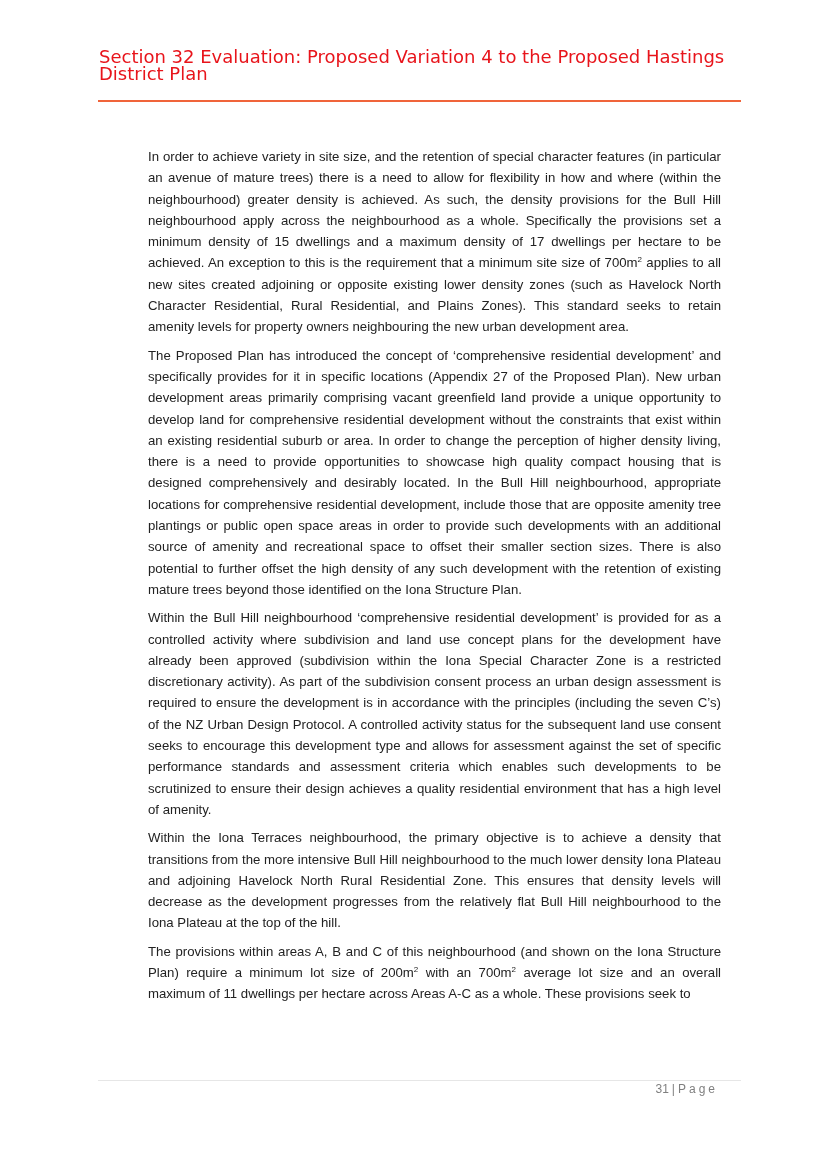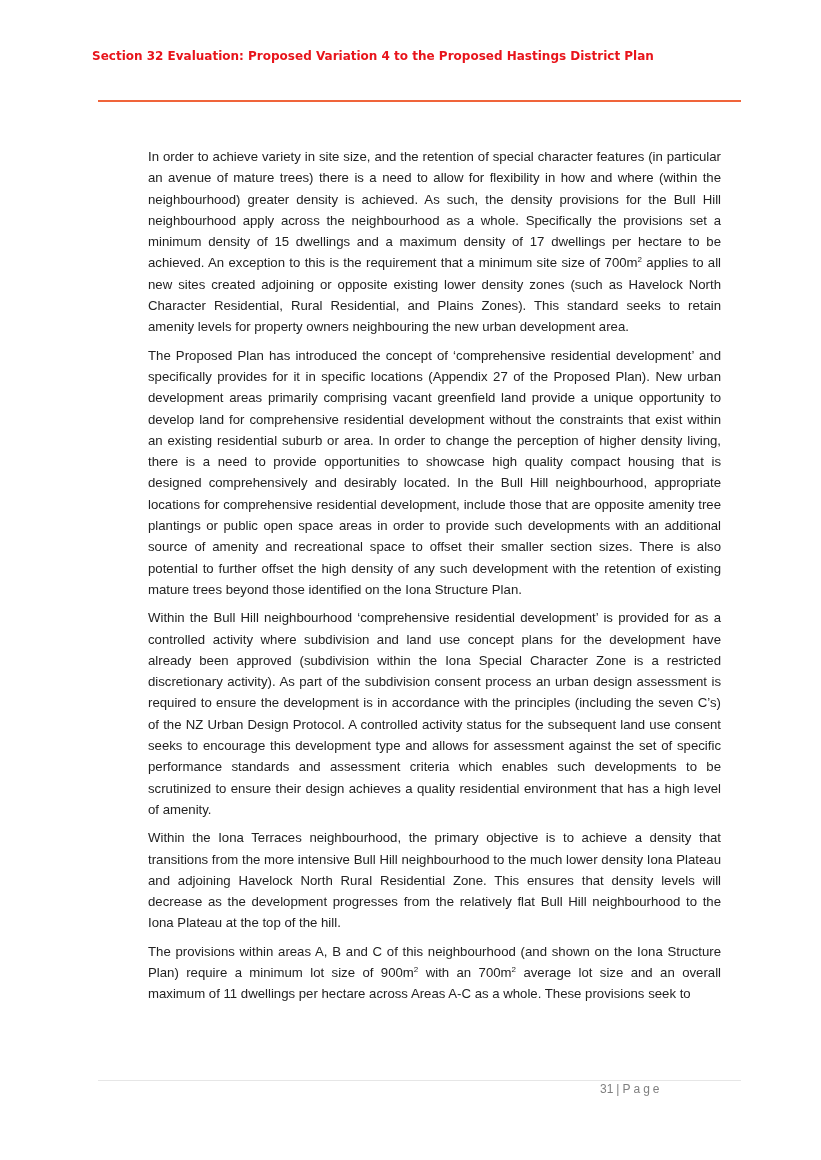--- a/index.html
+++ b/index.html
@@ -1,52 +1,52 @@
 <!DOCTYPE html>
 <html><head>
   <meta charset="utf-8">
   <style>
     html, body { margin: 0; padding: 0; background: #ffffff; }
     body { width: 821px; height: 1160px; position: relative; overflow: hidden; }
     .header-title {
-      position: absolute; left: 92px; top: 48px; width: 640px;
-      font-family: "DejaVu Sans", sans-serif; font-weight: bold;
-      font-size: 12px; line-height: 17px; color: #e8141b;
+      position: absolute; left: 99px; top: 48px; width: 640px;
+      font-family: "DejaVu Sans", sans-serif; font-weight: normal;
+      font-size: 18px; line-height: 17px; color: #e8141b;
       letter-spacing: 0;
     }
     .header-rule {
       position: absolute; left: 98px; top: 100px; width: 643px; height: 2px;
       background: #f0643a;
     }
     .body-text {
       position: absolute; left: 148px; top: 142px; width: 573px;
       font-family: "Liberation Sans", sans-serif;
       font-size: 13.2px; line-height: 21.3px; color: #222222;
     }
     .body-text p { margin: 4px 0 7px 0; text-align: justify; }
     sup { font-size: 8px; line-height: 0; vertical-align: super; }
     .footer-rule {
       position: absolute; left: 98px; top: 1080px; width: 643px; height: 1px;
       background: #e6e6e6;
     }
     .page-number {
-      position: absolute; left: 600px; top: 1082px; width: 118px; 
+      position: absolute; left: 600px; top: 1082px; width: 118px; text-align: right;
       font-family: "Liberation Sans", sans-serif; font-size: 12px; color: #7f7f7f;
     }
     .page-number .sep { margin: 0 3px; }
     .page-number .word { letter-spacing: 3px; }
   </style>
 </head>
 <body>
 
 <div class="header-title">Section 32 Evaluation: Proposed Variation 4 to the Proposed Hastings District Plan</div>
 <div class="header-rule"></div>
 
 <div class="body-text">
   <p><span>In order to achieve variety in site size, and the retention of special character features (in particular an avenue of mature trees) there is a need to allow for flexibility in how and where (within the neighbourhood) greater density is achieved.  As such, the density provisions for the Bull Hill neighbourhood apply across the neighbourhood as a whole.  Specifically the provisions set a minimum density of 15 dwellings and a maximum density of 17 dwellings per hectare to be achieved.  An exception to this is the requirement that a minimum site size of 700m</span><sup>2</sup><span> applies to all new sites created adjoining or opposite existing lower density zones (such as Havelock North Character Residential, Rural Residential, and Plains Zones).  This standard seeks to retain amenity levels for property owners neighbouring the new urban development area.</span></p>
   <p>The Proposed Plan has introduced the concept of ‘comprehensive residential development’ and specifically provides for it in specific locations (Appendix 27 of the Proposed Plan).  New urban development areas primarily comprising vacant greenfield land provide a unique opportunity to develop land for comprehensive residential development without the constraints that exist within an existing residential suburb or area.  In order to change the perception of higher density living, there is a need to provide opportunities to showcase high quality compact housing that is designed comprehensively and desirably located.  In the Bull Hill neighbourhood, appropriate locations for comprehensive residential development, include those that are opposite amenity tree plantings or public open space areas in order to provide such developments with an additional source of amenity and recreational space to offset their smaller section sizes.  There is also potential to further offset the high density of any such development with the retention of existing mature trees beyond those identified on the Iona Structure Plan.</p>
   <p>Within the Bull Hill neighbourhood ‘comprehensive residential development’ is provided for as a controlled activity where subdivision and land use concept plans for the development have already been approved (subdivision within the Iona Special Character Zone is a restricted discretionary activity).  As part of the subdivision consent process an urban design assessment is required to ensure the development is in accordance with the principles (including the seven C’s) of the NZ Urban Design Protocol.  A controlled activity status for the subsequent land use consent seeks to encourage this development type and allows for assessment against the set of specific performance standards and assessment criteria which enables such developments to be scrutinized to ensure their design achieves a quality residential environment that has a high level of amenity.</p>
   <p>Within the Iona Terraces neighbourhood, the primary objective is to achieve a density that transitions from the more intensive Bull Hill neighbourhood to the much lower density Iona Plateau and adjoining Havelock North Rural Residential Zone.  This ensures that density levels will decrease as the development progresses from the relatively flat Bull Hill neighbourhood to the Iona Plateau at the top of the hill.</p>
-  <p><span>The provisions within areas A, B and C of this neighbourhood (and shown on the Iona Structure Plan) require a minimum lot size of 900m</span><sup>2</sup><span> with an 700m</span><sup>2</sup><span> average lot size and an overall maximum of 11 dwellings per hectare across Areas A-C as a whole.  These provisions seek to</span></p>
+  <p><span>The provisions within areas A, B and C of this neighbourhood (and shown on the Iona Structure Plan) require a minimum lot size of 200m</span><sup>2</sup><span> with an 700m</span><sup>2</sup><span> average lot size and an overall maximum of 11 dwellings per hectare across Areas A-C as a whole.  These provisions seek to</span></p>
 </div>
 
 <div class="footer-rule"></div>
 <div class="page-number"><span>31</span><span class="sep">|</span><span class="word">Page</span></div>
 
 </body></html>

